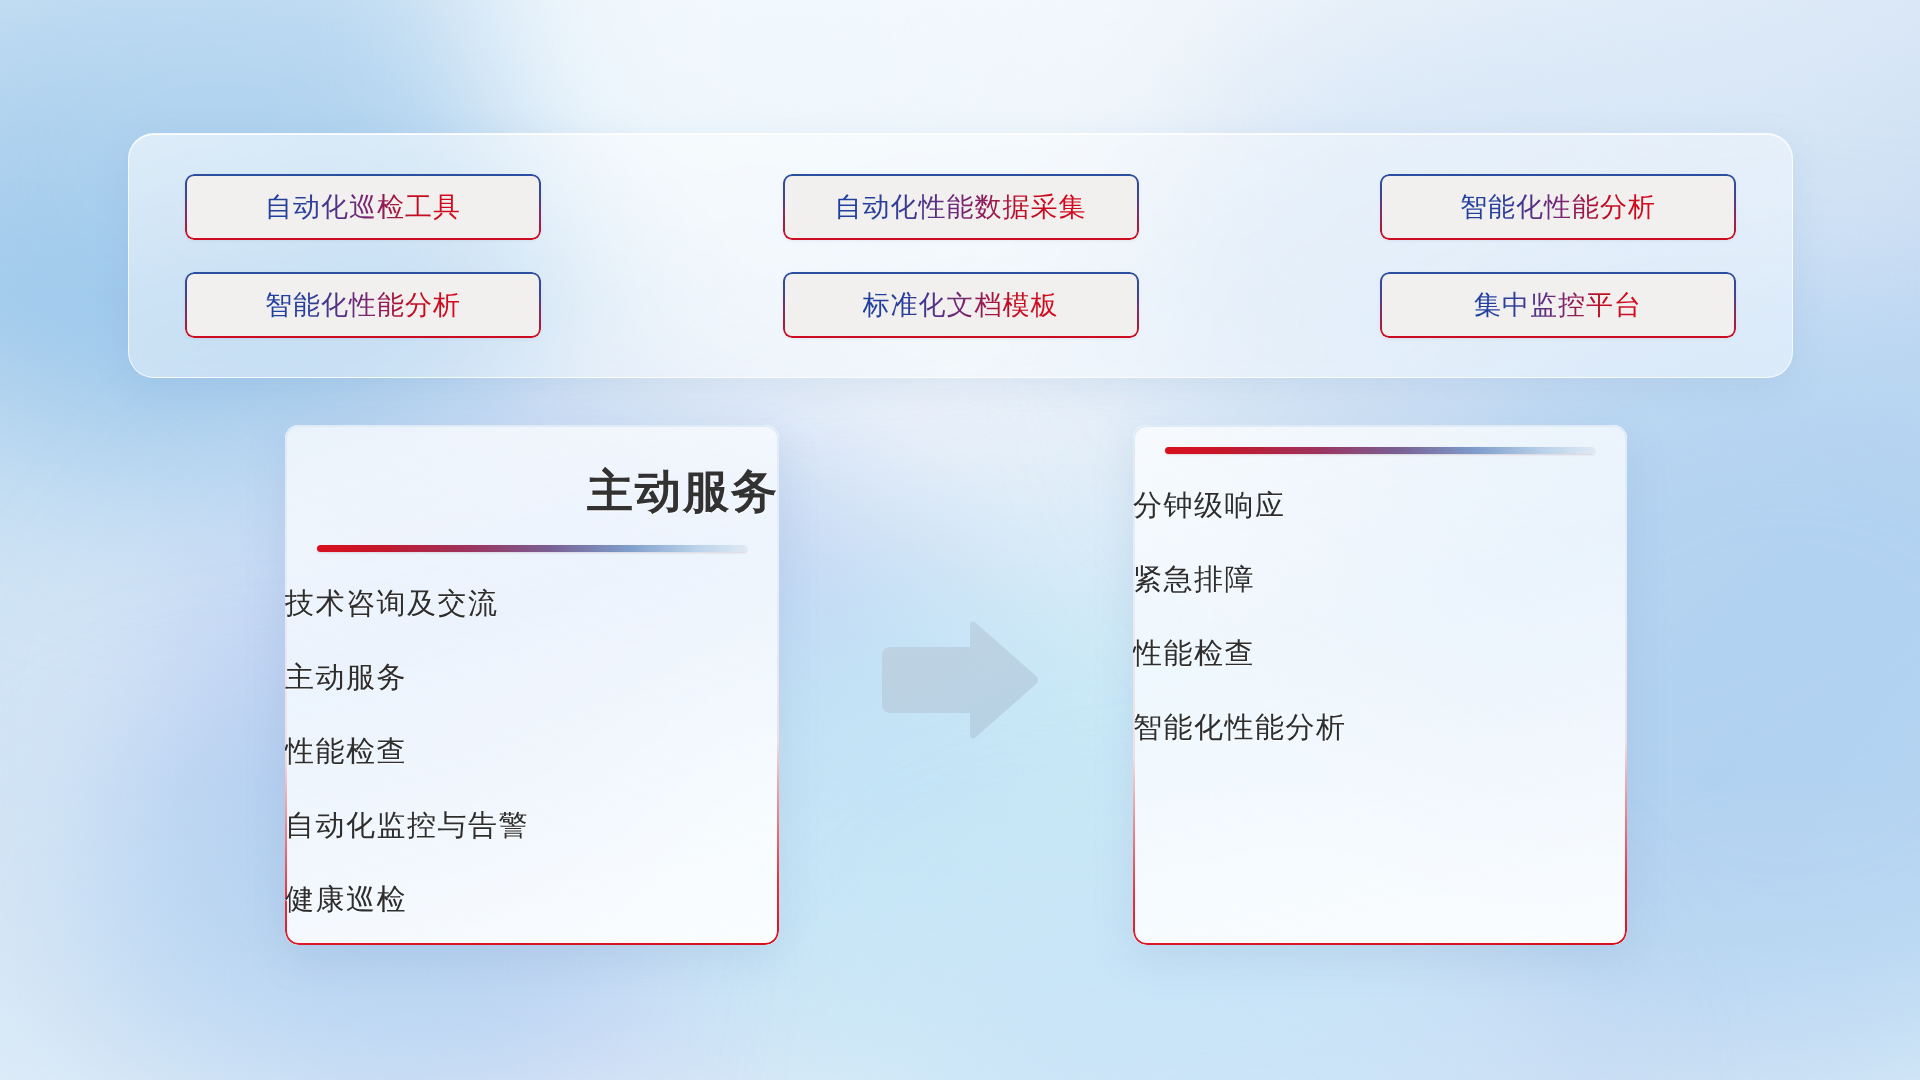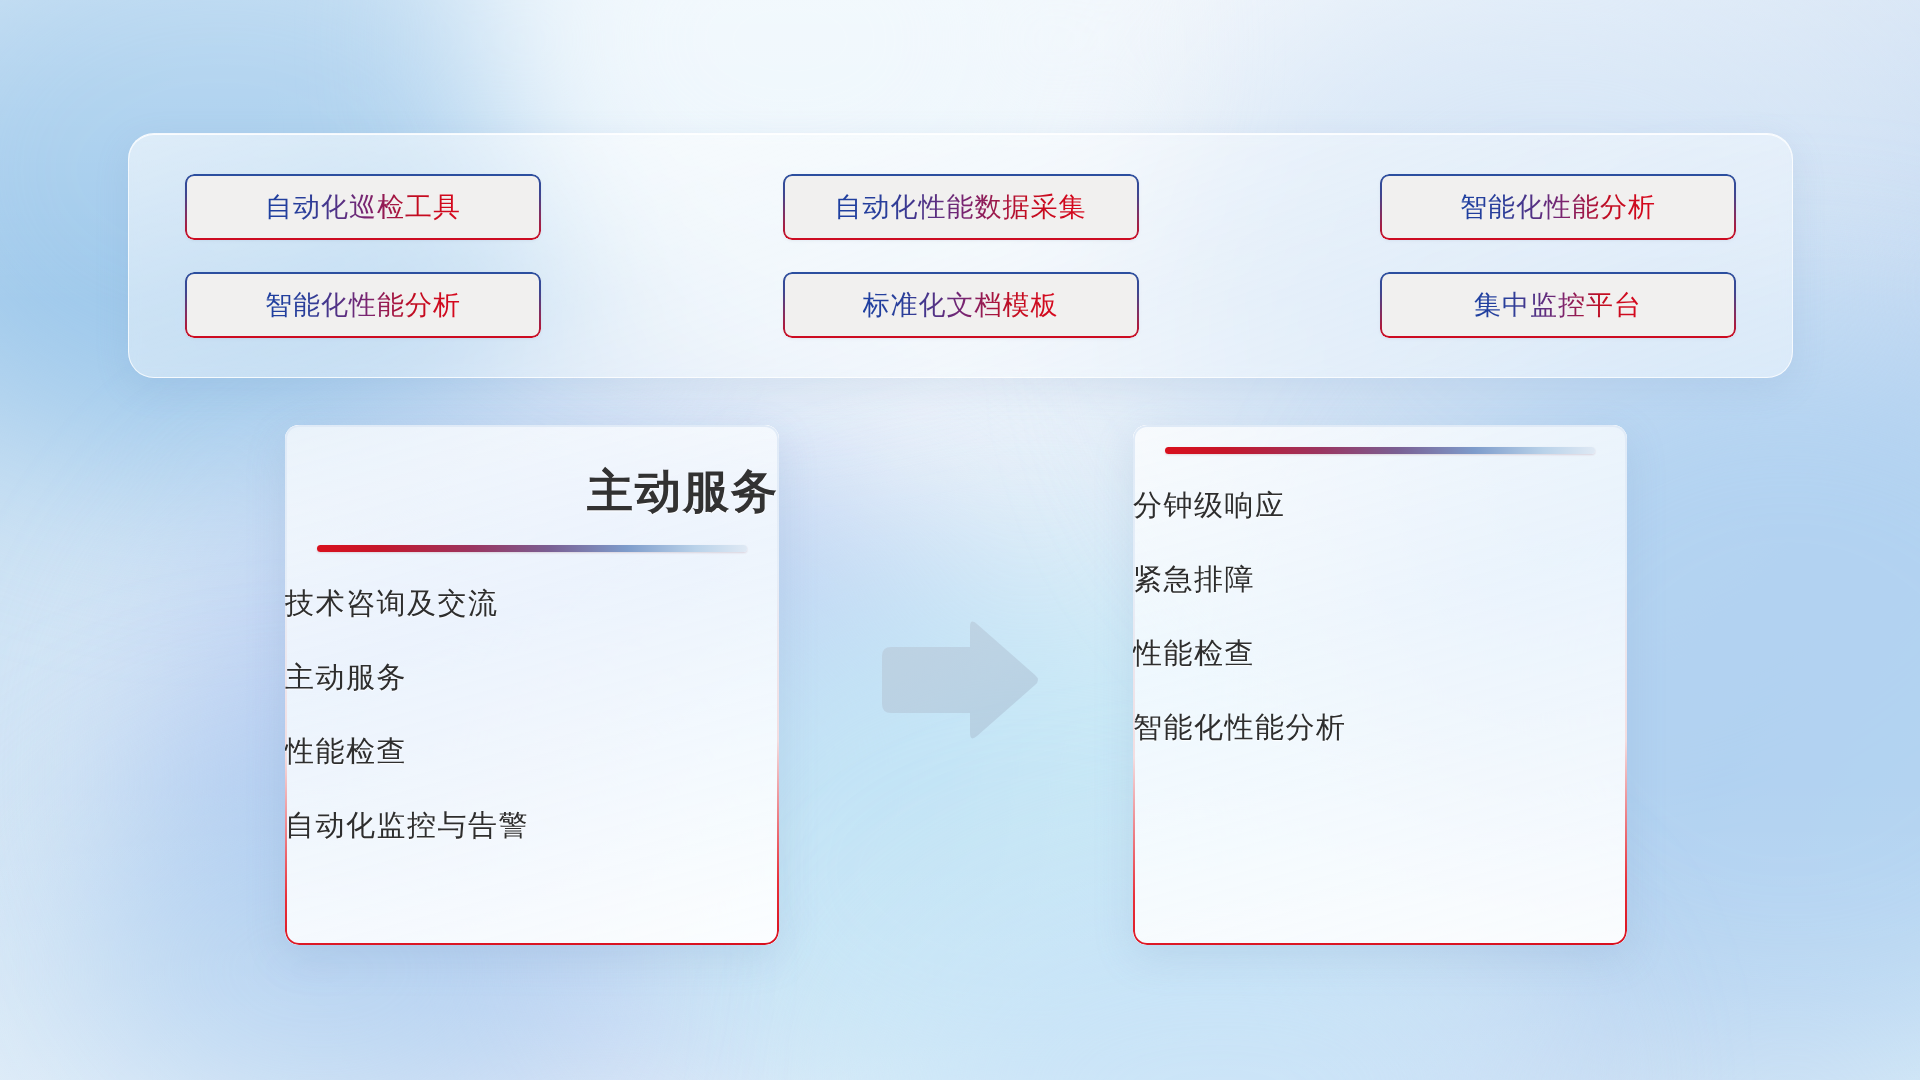--- a/index.html
+++ b/index.html
@@ -160,20 +160,21 @@
 </div>
 
 <div id="card-active" class="svc-card">
   <div class="card-title">主动服务</div>
   <div class="card-rule"></div>
   <ul class="card-list">
     <li>技术咨询及交流</li>
     <li>主动服务</li>
     <li>性能检查</li>
     <li>自动化监控与告警</li>
+    <li>健康巡检</li>
   </ul>
 </div>
 
 <svg id="flow-arrow" viewBox="0 0 168 122">
   <defs>
     <linearGradient id="arrGrad" x1="0" y1="0" x2="1" y2="1">
       <stop offset="0%" stop-color="#b9c6d4"></stop>
       <stop offset="55%" stop-color="#b2c4d6"></stop>
       <stop offset="100%" stop-color="#a8bed3"></stop>
     </linearGradient>

